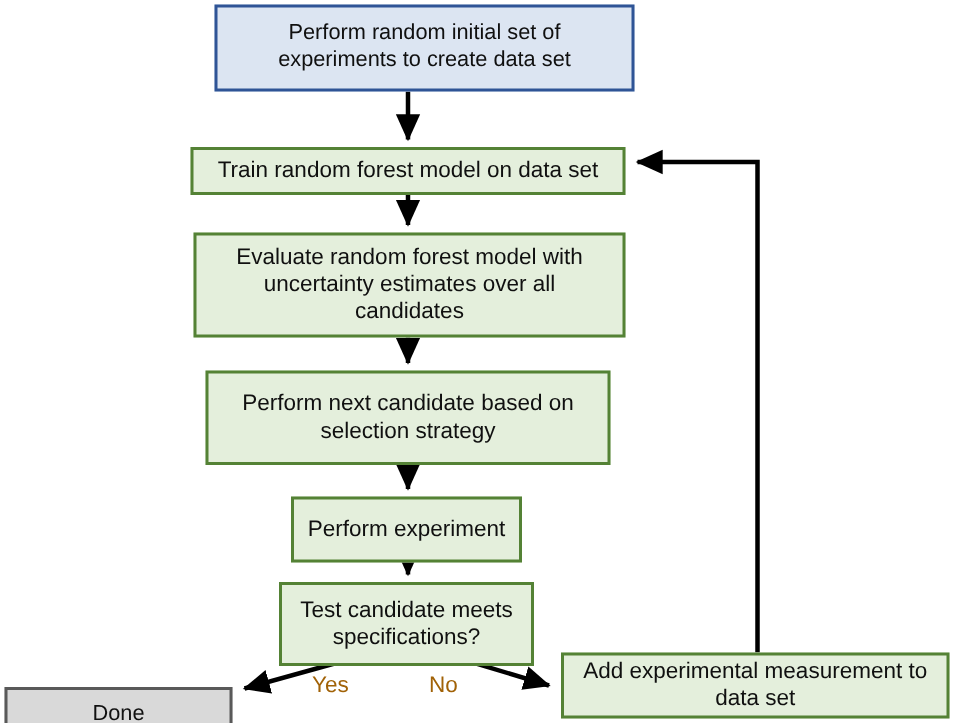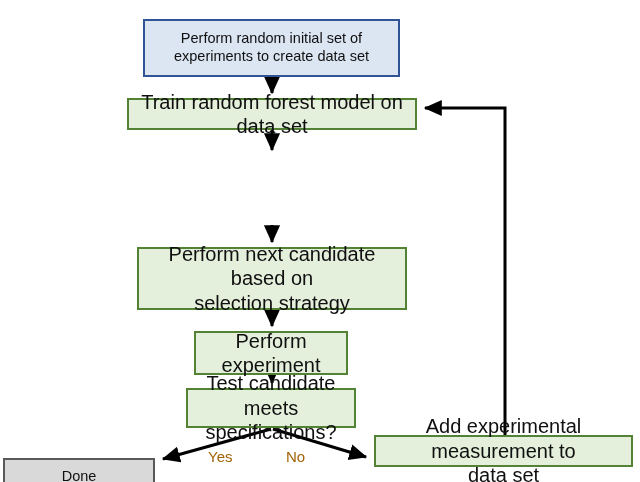--- a/index.html
+++ b/index.html
@@ -24,21 +24,21 @@
     align-items: center;
     justify-content: center;
     text-align: center;
     line-height: 1.22;
     color: #101010;
     white-space: pre-line;
   }
   .node-green {
     background: #e4efdc;
     border: 2px solid #548235;
-    font-size: 20px;
+    font-size: 15px;
   }
   .node-blue {
     background: #dce5f2;
     border: 2px solid #2f5496;
     font-size: 14.5px;
   }
   .node-gray {
     background: #d9d9d9;
     border: 2px solid #595959;
     font-size: 14.5px;
@@ -96,36 +96,39 @@
 
     <g>
       <line x1="273" y1="429" x2="366" y2="457" stroke="#000000" stroke-width="3" marker-end="url(#arrowhead)"></line>
     </g>
 
     <g>
       <polyline points="505,435 505,108 425,108" fill="none" stroke="#000000" stroke-width="3" marker-end="url(#arrowhead)"></polyline>
     </g>
   </svg>
 
-  <div class="node node-blue" style="left:143px; top:19px; width:257px; height:58px;">Perform random initial set of
+  <div class="node node-blue" style="left:143px; top:3px; width:280px; height:58px;">Perform random initial set of
 experiments to create data set</div>
 
   <div class="node node-green" style="left:127px; top:98px; width:290px; height:32px;">Train random forest model on data set</div>
 
+  <div class="node node-green" style="left:129px; top:155px; width:288px; height:70px;">Evaluate random forest model with
+uncertainty estimates over all
+candidates</div>
 
   <div class="node node-green" style="left:137px; top:247px; width:270px; height:63px;">Perform next candidate based on
 selection strategy</div>
 
   <div class="node node-green" style="left:194px; top:331px; width:154px; height:44px;">Perform experiment</div>
 
-  <div class="node node-green" style="left:186px; top:388px; width:170px; height:40px;">Test candidate meets
+  <div class="node node-green" style="left:186px; top:388px; width:170px; height:56px;">Test candidate meets
 specifications?</div>
 
   <div class="node node-gray" style="left:3px; top:440px; width:152px; height:38px;margin-top:18px;">Done</div>
 
-  <div class="node node-green" style="left:374px; top:435px; width:259px; height:32px;">Add experimental measurement to
+  <div class="node node-green" style="left:374px; top:435px; width:259px; height:44px;">Add experimental measurement to
 data set</div>
 
   <div class="edge-label" style="left:208px; top:448px;">Yes</div>
 
   <div class="edge-label" style="left:286px; top:448px;">No</div>
 
 </div>
 
 </body></html>

